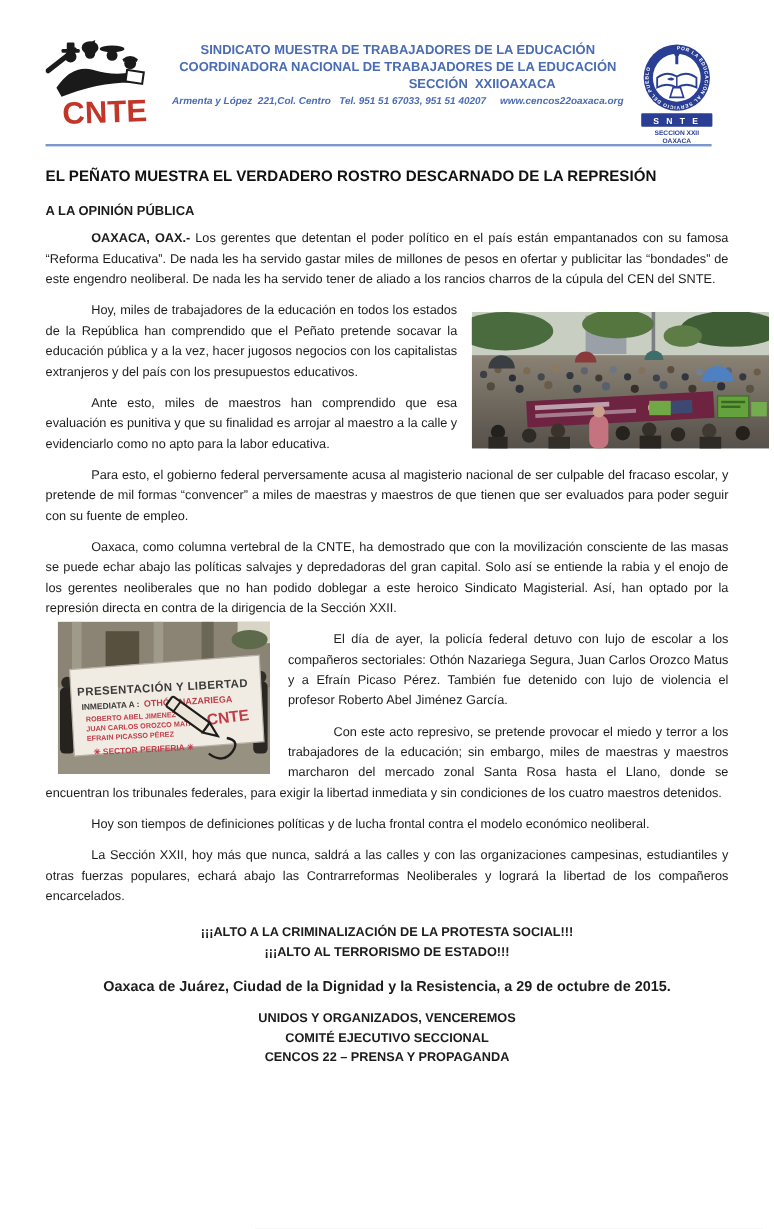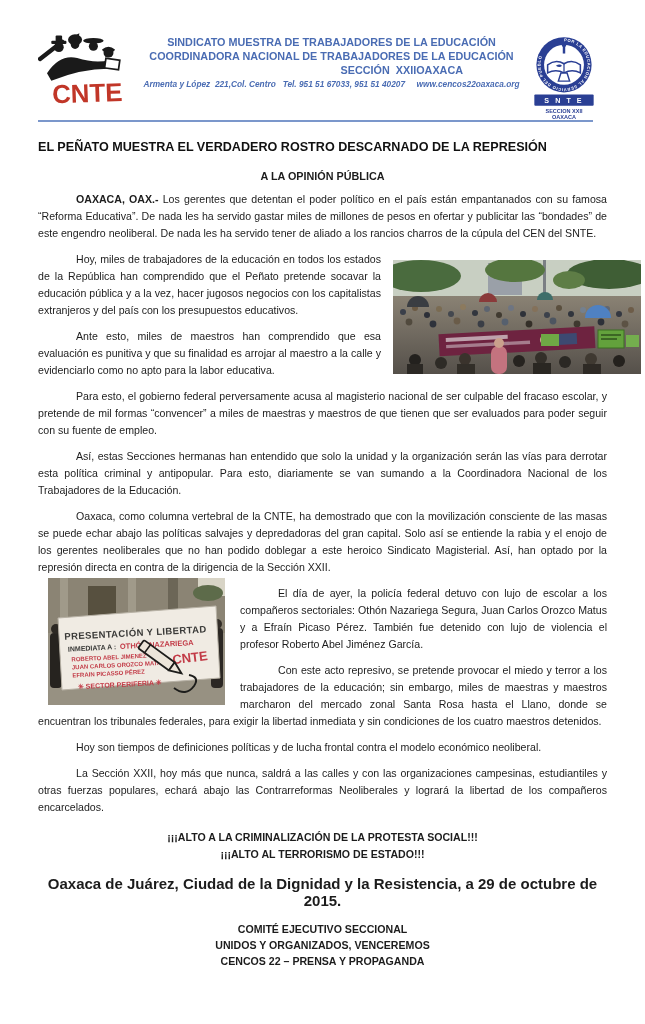--- a/index.html
+++ b/index.html
@@ -14,29 +14,29 @@
   .logo-cnte{width:104px;flex:0 0 auto;}
   .head-center{flex:1;text-align:center;color:#4a6cb3;padding-top:5px;}
   .head-line{font-size:10.8px;font-weight:bold;line-height:14px;letter-spacing:0;}
   .head-row{display:flex;justify-content:flex-end;padding:0 58px 0 26px;
             font-size:10.8px;font-weight:bold;line-height:14px;}
   .head-addr{font-size:8.3px;font-weight:bold;font-style:italic;margin-top:2px;letter-spacing:0;}
   .logo-snte{width:86px;flex:0 0 auto;display:flex;justify-content:center;}
   .rule{border:none;border-top:2px solid #7b97cb;margin:2px 14px 0 0;}
   
   .title{text-align:left;font-size:12.6px;font-weight:bold;color:#111;margin:18px 0 0;}
-  .salutation{font-weight:bold;font-size:10.8px;margin:16px 0 0;text-align:center;}
+  .salutation{font-weight:bold;font-size:10.8px;margin:16px 0 0;}
   .flow{margin-top:2px;}
   p.body{font-size:10.6px;line-height:17px;text-align:justify;text-indent:38px;margin:9px 0 0;}
   p.body b{font-weight:bold;}
   .float-r{float:right;width:248px;height:114px;margin:18px -34px 6px 12px;}
   .float-l{float:left;width:177px;height:127px;margin:2px 15px 8px 10px;}
   .photo-frame{width:100%;height:100%;overflow:hidden;}
   .slogans{text-align:center;font-weight:bold;font-size:10.6px;line-height:16.5px;margin-top:13px;}
-  .dateline{text-align:center;font-weight:bold;font-size:15px;margin-top:13px;}
+  .dateline{text-align:center;font-weight:bold;font-size:12px;margin-top:13px;}
   .signature{text-align:center;font-weight:bold;font-size:10.6px;line-height:16px;margin-top:12px;}
   .clear{clear:both;}
 </style>
 </head>
 <body>
 
 <div class="page">
 
   <div class="letterhead">
 
@@ -186,21 +186,20 @@
             <rect x="190" y="104" width="18" height="10" fill="#2e2a25"></rect>
             <circle cx="226" cy="101" r="6" fill="#24211d"></circle>
           </g>
         </svg>
       </div>
     </div>
 
     <p class="body">Hoy, miles de trabajadores de la educación en todos los estados de la República han comprendido que el Peñato pretende socavar la educación pública y a la vez, hacer jugosos negocios con los capitalistas extranjeros y del país con los presupuestos educativos.</p>
     <p class="body">Ante esto, miles de maestros han comprendido que esa evaluación es punitiva y que su finalidad es arrojar al maestro a la calle y evidenciarlo como no apto para la labor educativa.</p>
     <p class="body">Para esto, el gobierno federal perversamente acusa al magisterio nacional de ser culpable del fracaso escolar, y pretende de mil formas “convencer” a miles de maestras y maestros de que tienen que ser evaluados para poder seguir con su fuente de empleo.</p>
-    <p class="body">Así, estas Secciones hermanas han entendido que solo la unidad y la organización serán las vías para derrotar esta política criminal y antipopular. Para esto, diariamente se van sumando a la Coordinadora Nacional de los Trabajadores de la Educación.</p>
     <p class="body">Oaxaca, como columna vertebral de la CNTE, ha demostrado que con la movilización consciente de las masas se puede echar abajo las políticas salvajes y depredadoras del gran capital. Solo así se entiende la rabia y el enojo de los gerentes neoliberales que no han podido doblegar a este heroico Sindicato Magisterial. Así, han optado por la represión directa en contra de la dirigencia de la Sección XXII.</p>
 
     <div class="float-l">
       <div class="photo-frame">
         <svg width="177" height="127" viewBox="0 0 177 127">
           <rect width="177" height="127" fill="#979182"></rect>
           <rect width="177" height="55" fill="#8b8474"></rect>
           <rect x="150" y="0" width="27" height="18" fill="#d8d4c6"></rect>
           <ellipse cx="160" cy="15" rx="15" ry="8" fill="#5d6b4a"></ellipse>
           <rect x="12" y="0" width="8" height="50" fill="#a09a8a"></rect>
@@ -240,18 +239,18 @@
   </div>
 
   <div class="slogans">
     <div>¡¡¡ALTO A LA CRIMINALIZACIÓN DE LA PROTESTA SOCIAL!!!</div>
     <div>¡¡¡ALTO AL TERRORISMO DE ESTADO!!!</div>
   </div>
 
   <div class="dateline">Oaxaca de Juárez, Ciudad de la Dignidad y la Resistencia, a 29 de octubre de 2015.</div>
 
   <div class="signature">
+    <div>UNIDOS Y ORGANIZADOS, VENCEREMOS</div>
     <div>COMITÉ EJECUTIVO SECCIONAL</div>
-    <div>UNIDOS Y ORGANIZADOS, VENCEREMOS</div>
     <div>CENCOS 22 – PRENSA Y PROPAGANDA</div>
   </div>
 
 </div>
 
 </body></html>

